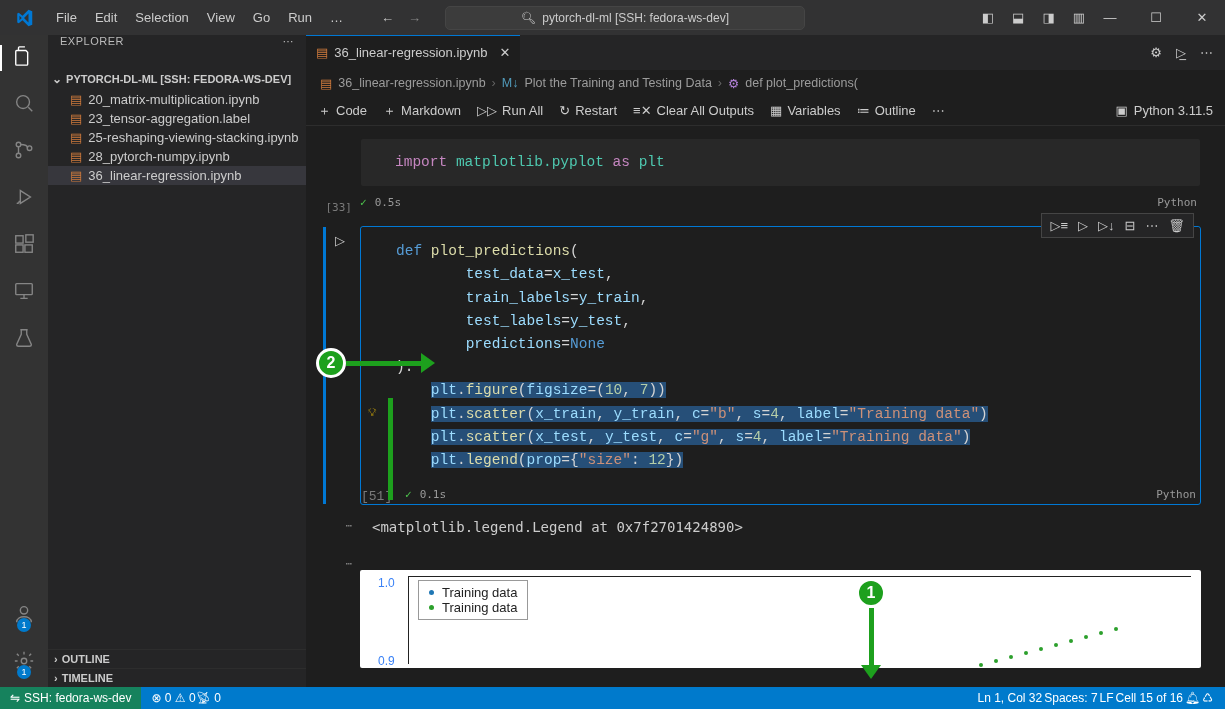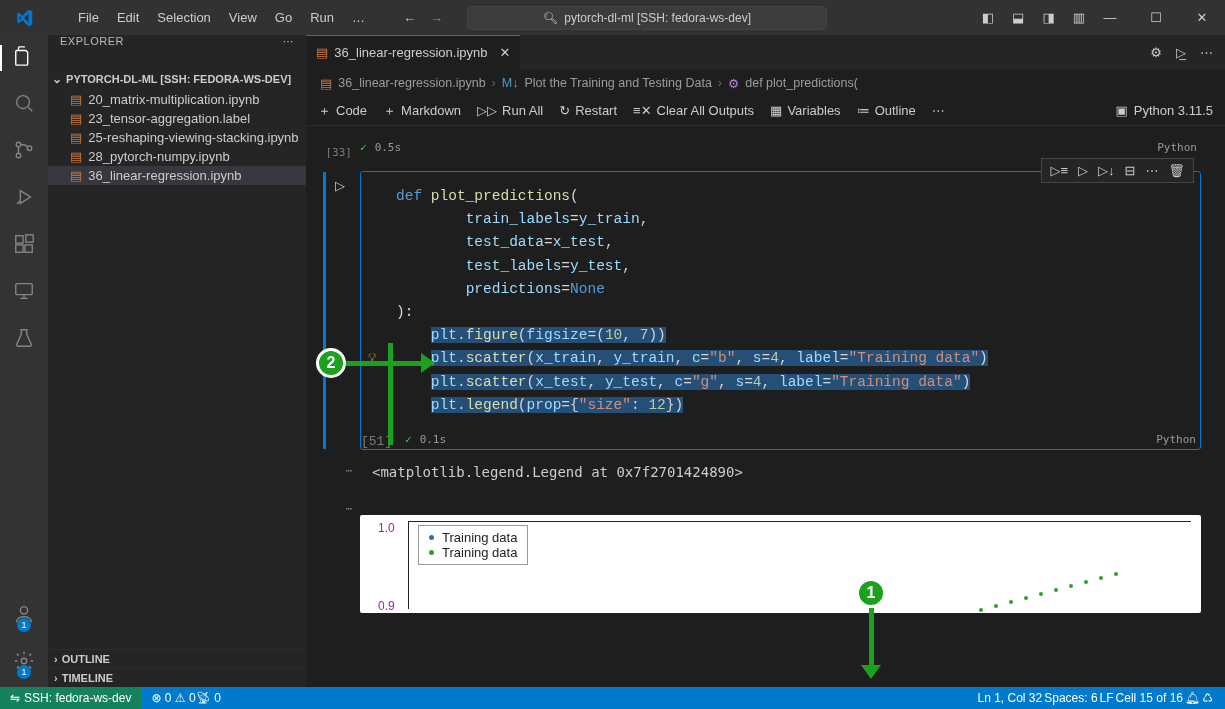--- a/index.html
+++ b/index.html
@@ -11,21 +11,21 @@
     color: #cccccc;
     overflow: hidden;
     position: relative;
   }
   .titlebar {
     height: 35px; background: #323233;
     display: flex; align-items: center;
     position: relative;
   }
   .vs-logo { width: 48px; display:flex; justify-content:center; }
-  .menu { display:flex; gap: 2px; margin-left: 22px; }
+  .menu { display:flex; gap: 2px; }
   .menu-item { padding: 4px 8px; cursor: default; }
   .nav-arrows { display:flex; gap:14px; margin-left:30px; color:#888; }
   .nav-arrows .ena { color:#ccc; }
   .search-box {
     margin-left: 24px;
     width: 360px; height: 24px;
     background: #3c3c3c; border:1px solid #454545; border-radius:5px;
     display:flex; align-items:center; justify-content:center;
     font-size:12px; color:#ccc;
   }
@@ -94,21 +94,21 @@
   .tok-const { color:#569cd6;}
   .tok-plain { color:#d4d4d4;}
   .sel { background:#264f78;}
   .green-bar { position:absolute; background:#1da01d; width:5px;}
   .output-text { padding:8px 12px; font-family:Consolas,monospace; font-size:14px; color:#ccc;}
   .plot { margin-left:54px; margin-right:24px; background:#fff; height:98px; position:relative; border-radius:2px;}
   .plot-inner { position:absolute; left:48px; top:6px; right:10px; bottom:4px; border:1px solid #222; border-right:none; border-bottom:none;}
   .legend-box { position:absolute; left:58px; top:10px; border:1px solid #999; background:#fff; padding:4px 10px; font-size:13px; color:#222; font-family:sans-serif;}
   .legend-row{display:flex;align-items:center;gap:8px;}
   .dot{width:5px;height:5px;border-radius:50%;}
-  .ytick { position:absolute; left:18px; font-size:12px; color:#a21caf; font-family:sans-serif;}
+  .ytick { position:absolute; left:18px; font-size:12px; color:#3b82f6; font-family:sans-serif;}
   .statusbar {
     height:22px; background:#007acc; color:#fff; display:flex; align-items:center; font-size:12px;
     position:absolute; bottom:0; left:0; right:0;
   }
   .sb-remote { background:#16825d; height:22px; display:flex; align-items:center; padding:0 10px; gap:4px;}
   .sb-group { display:flex; align-items:center; padding:0 10px;}
   .sb-right { margin-left:auto; display:flex; gap:2px; padding:0 12px;}
   .annot-circle { position:absolute; width:30px; height:30px; background:#1da01d; border:3px solid #fff; border-radius:50%; color:#fff; font-weight:700; display:flex; align-items:center; justify-content:center; font-size:16px; z-index:20;}
   .annot-arrow { position:absolute; background:#1da01d; z-index:19;}
   .bulb { position:absolute; left:6px; color:#ffcc00; font-size:12px;}
@@ -317,20 +317,28 @@
       <span>⋯</span>
       <div class="spacer"></div>
       <div class="kernel">
         <span>▣</span>
         <span>Python 3.11.5</span>
       </div>
     </div>
 
     <div class="notebook">
 
+      <div class="cell">
+        <div class="gutter"></div>
+        <div class="cell-body">
+          <div class="code-inset cell1">
+            <div class="code-line"><span class="tok-kw">import</span><span class="tok-plain"> </span><span class="tok-mod">matplotlib.pyplot</span><span class="tok-plain"> </span><span class="tok-kw">as</span><span class="tok-plain"> </span><span class="tok-mod">plt</span></div>
+          </div>
+        </div>
+      </div>
       <div class="cell">
         <div class="gutter">[33]</div>
         <div class="cell-body">
             <div class="status-row">
               <span class="check">✓</span>
               <span>0.5s</span>
               <span class="lang">Python</span>
             </div>
           </div>
       </div>
@@ -345,22 +353,22 @@
             <span>▷</span>
             <span>▷↓</span>
             <span>⊟</span>
             <span>⋯</span>
             <span>🗑︎</span>
           </div>
           <div class="code-inset" style="position:relative;">
             <div class="green-bar" style="top:170px;height:102px;left:26px;"></div>
             <span class="bulb" style="top:176px;">💡︎</span>
 <div class="code-line"><span class="tok-const">def</span> <span class="tok-fn">plot_predictions</span><span class="tok-plain">(</span></div>
+<div class="code-line">        <span class="tok-var">test_data</span><span class="tok-plain">=</span><span class="tok-var">x_test</span><span class="tok-plain">, </span></div>
 <div class="code-line">        <span class="tok-var">train_labels</span><span class="tok-plain">=</span><span class="tok-var">y_train</span><span class="tok-plain">, </span></div>
-<div class="code-line">        <span class="tok-var">test_data</span><span class="tok-plain">=</span><span class="tok-var">x_test</span><span class="tok-plain">, </span></div>
 <div class="code-line">        <span class="tok-var">test_labels</span><span class="tok-plain">=</span><span class="tok-var">y_test</span><span class="tok-plain">, </span></div>
 <div class="code-line">        <span class="tok-var">predictions</span><span class="tok-plain">=</span><span class="tok-const">None</span></div>
 <div class="code-line"><span class="tok-plain">):</span></div>
 <div class="code-line">    <span class="sel"><span class="tok-var">plt</span><span class="tok-plain">.</span><span class="tok-fn">figure</span><span class="tok-plain">(</span><span class="tok-var">figsize</span><span class="tok-plain">=(</span><span class="tok-num">10</span><span class="tok-plain">, </span><span class="tok-num">7</span><span class="tok-plain">))</span></span></div>
 <div class="code-line">    <span class="sel"><span class="tok-var">plt</span><span class="tok-plain">.</span><span class="tok-fn">scatter</span><span class="tok-plain">(</span><span class="tok-var">x_train</span><span class="tok-plain">, </span><span class="tok-var">y_train</span><span class="tok-plain">, </span><span class="tok-var">c</span><span class="tok-plain">=</span><span class="tok-str">"b"</span><span class="tok-plain">, </span><span class="tok-var">s</span><span class="tok-plain">=</span><span class="tok-num">4</span><span class="tok-plain">, </span><span class="tok-var">label</span><span class="tok-plain">=</span><span class="tok-str">"Training data"</span><span class="tok-plain">)</span></span></div>
 <div class="code-line">    <span class="sel"><span class="tok-var">plt</span><span class="tok-plain">.</span><span class="tok-fn">scatter</span><span class="tok-plain">(</span><span class="tok-var">x_test</span><span class="tok-plain">, </span><span class="tok-var">y_test</span><span class="tok-plain">, </span><span class="tok-var">c</span><span class="tok-plain">=</span><span class="tok-str">"g"</span><span class="tok-plain">, </span><span class="tok-var">s</span><span class="tok-plain">=</span><span class="tok-num">4</span><span class="tok-plain">, </span><span class="tok-var">label</span><span class="tok-plain">=</span><span class="tok-str">"Training data"</span><span class="tok-plain">)</span></span></div>
 <div class="code-line">    <span class="sel"><span class="tok-var">plt</span><span class="tok-plain">.</span><span class="tok-fn">legend</span><span class="tok-plain">(</span><span class="tok-var">prop</span><span class="tok-plain">={</span><span class="tok-str">"size"</span><span class="tok-plain">: </span><span class="tok-num">12</span><span class="tok-plain">})</span></span></div>
           </div>
           <div style="display:flex;">
             <div style="width:34px;text-align:left;font-size:13px;color:#7a7a7a;font-family:Liberation Mono, monospace;padding-top:4px;">[51]</div>
@@ -432,19 +440,19 @@
   <div class="sb-remote">
     <span>⇋</span>
     <span>SSH: fedora-ws-dev</span>
   </div>
   <div class="sb-group">
     <span>⊗ <span>0</span>&nbsp;⚠ <span>0</span></span>
     <span>📡︎ <span>0</span></span>
   </div>
   <div class="sb-right">
     <span>Ln 1, Col 32</span>
-    <span>Spaces: 6</span>
+    <span>Spaces: 7</span>
     <span>LF</span>
     <span>Cell 15 of 16</span>
     <span>🔔︎</span>
     <span>♺</span>
   </div>
 </div>
 
 </body></html>

